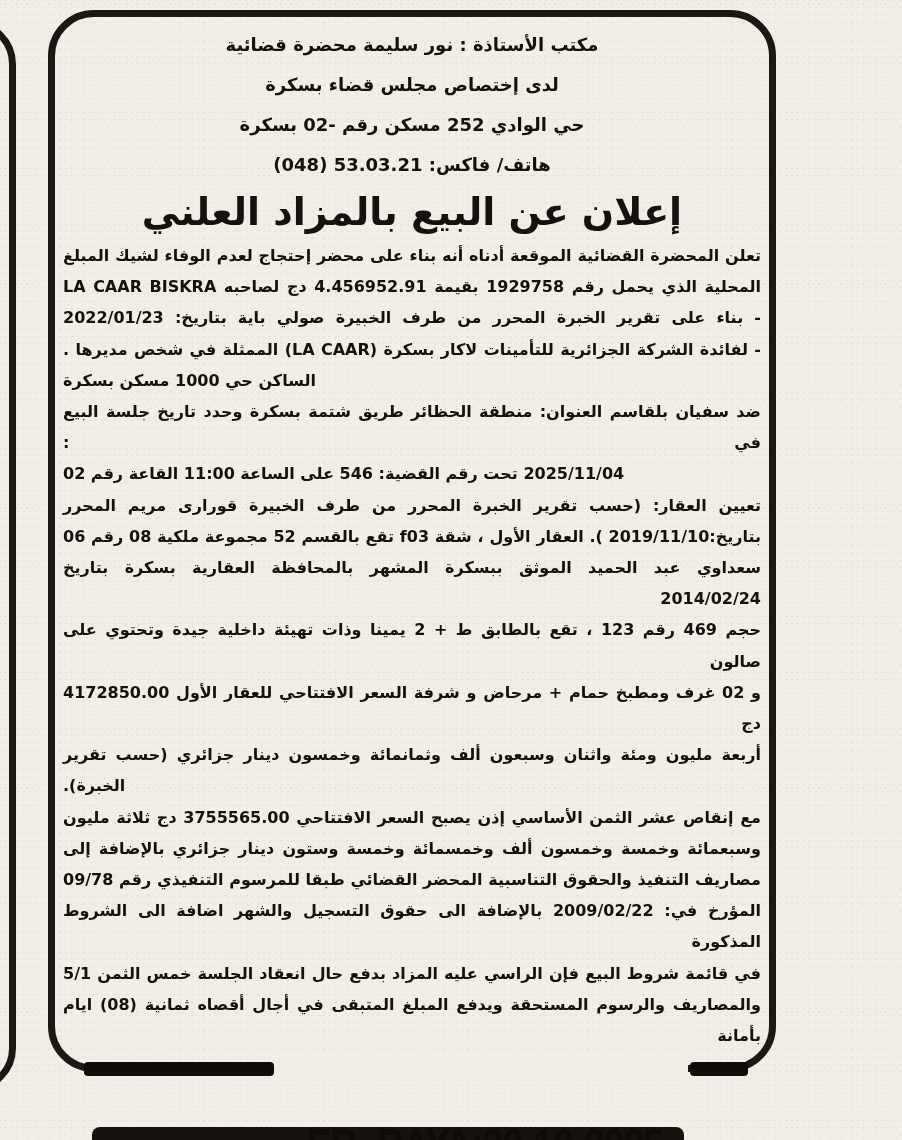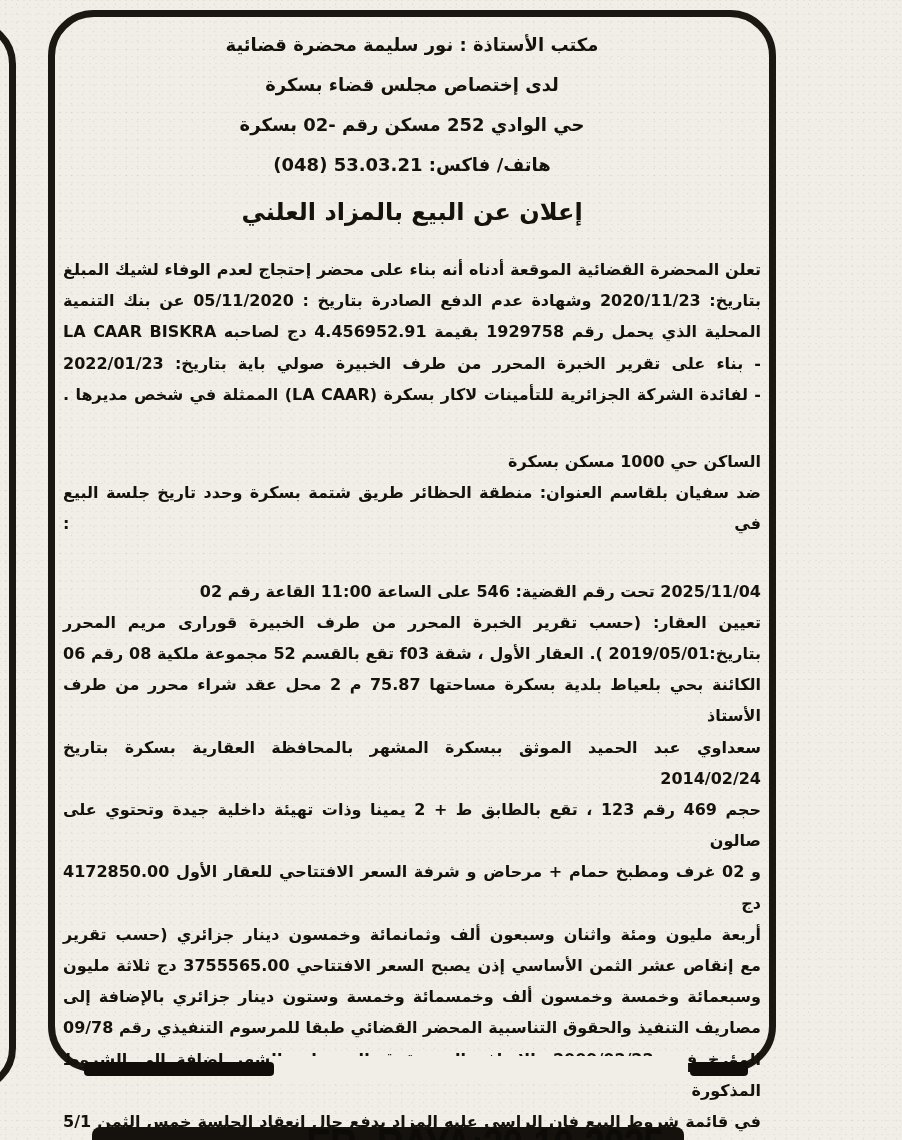--- a/index.html
+++ b/index.html
@@ -25,30 +25,30 @@
   .notice{
     position:absolute;left:48px;top:10px;width:728px;height:1062px;
     box-sizing:border-box;border:7px solid #1b1712;border-radius:46px;
     padding:8px 8px 0 8px;
   }
   .office-header .hline{
     direction:rtl;text-align:center;
     font-size:18px;font-weight:bold;line-height:40px;
   }
   .title{
-    margin:5px 0 20px 0;direction:rtl;text-align:center;
-    font-size:24px;font-weight:bold;line-height:44px;
+    margin:5px 0 6px 0;direction:rtl;text-align:center;
+    font-size:38px;font-weight:bold;line-height:44px;
     letter-spacing:0;
   }
   .body{margin-top:4px;}
   .body .bline{
     direction:rtl;font-size:16px;font-weight:bold;line-height:31.2px;
   }
   .body .bline.fill{text-align:justify;text-align-last:justify;}
-  .body .bline.short{text-align:right;margin-top:36px;}
+  .body .bline.short{text-align:left;}
   
   .bmask{position:absolute;left:272px;top:1056px;width:416px;height:28px;background:#f1eee7;z-index:2;}
   .dash{position:absolute;top:1062px;height:14px;background:#100d0a;border-radius:4px;z-index:3;}
   .dash-l{left:84px;width:190px;}
   .dash-r{left:690px;width:58px;}
   .pub{
     position:absolute;left:265px;top:1116px;width:440px;height:58px;z-index:4;
     display:flex;align-items:center;justify-content:center;
   }
   .pub-inner{
@@ -74,34 +74,33 @@
         <div class="hline" dir="rtl">مكتب الأستاذة : نور سليمة محضرة قضائية</div>
         <div class="hline" dir="rtl">لدى إختصاص مجلس قضاء بسكرة</div>
         <div class="hline" dir="rtl">حي الوادي 252 مسكن رقم -02 بسكرة</div>
         <div class="hline" dir="rtl">هاتف/ فاكس: 53.03.21 (048)</div>
       </div>
 
     <div class="title" dir="rtl" lang="ar">إعلان عن البيع بالمزاد العلني</div>
 
     <div class="body" dir="rtl" lang="ar">
         <div class="bline fill" dir="rtl">تعلن المحضرة القضائية الموقعة أدناه أنه بناء على محضر إحتجاج لعدم الوفاء لشيك المبلغ</div>
-        <div class="bline fill" dir="rtl">بتاريخ: 2020/11/23 وشهادة عدم الدفع الصادرة بتاريخ : 05/11/2020 عن بنك التنمية</div>
         <div class="bline fill" dir="rtl">المحلية الذي يحمل رقم 1929758 بقيمة 4.456952.91 دج لصاحبه LA CAAR BISKRA</div>
         <div class="bline fill" dir="rtl">- بناء على تقرير الخبرة المحرر من طرف الخبيرة صولي باية بتاريخ: 2022/01/23</div>
         <div class="bline fill" dir="rtl">- لفائدة الشركة الجزائرية للتأمينات لاكار بسكرة (LA CAAR) الممثلة في شخص مديرها .</div>
         <div class="bline short" dir="rtl">الساكن حي 1000 مسكن بسكرة</div>
         <div class="bline fill" dir="rtl">ضد سفيان بلقاسم العنوان: منطقة الحظائر طريق شتمة بسكرة وحدد تاريخ جلسة البيع في :</div>
         <div class="bline short" dir="rtl">2025/11/04 تحت رقم القضية: 546 على الساعة 11:00 القاعة رقم 02</div>
         <div class="bline fill" dir="rtl">تعيين العقار: (حسب تقرير الخبرة المحرر من طرف الخبيرة قورارى مريم المحرر</div>
-        <div class="bline fill" dir="rtl">بتاريخ:2019/05/01 ). العقار الأول ، شقة f03 تقع بالقسم 52 مجموعة ملكية 08 رقم 06</div>
-        <div class="bline fill" dir="rtl">الكائنة بحي بلعياط بلدية بسكرة مساحتها 75.87 م 2 محل عقد شراء محرر من طرف الأستاذ</div>
+        <div class="bline fill" dir="rtl">بتاريخ:2019/11/10 ). العقار الأول ، شقة f03 تقع بالقسم 52 مجموعة ملكية 08 رقم 06</div>
         <div class="bline fill" dir="rtl">سعداوي عبد الحميد الموثق ببسكرة المشهر بالمحافظة العقارية بسكرة بتاريخ 2014/02/24</div>
         <div class="bline fill" dir="rtl">حجم 469 رقم 123 ، تقع بالطابق ط + 2 يمينا وذات تهيئة داخلية جيدة وتحتوي على صالون</div>
         <div class="bline fill" dir="rtl">و 02 غرف ومطبخ حمام + مرحاض و شرفة السعر الافتتاحي للعقار الأول 4172850.00 دج</div>
         <div class="bline fill" dir="rtl">أربعة مليون ومئة واثنان وسبعون ألف وثمانمائة وخمسون دينار جزائري (حسب تقرير</div>
+        <div class="bline short" dir="rtl">الخبرة).</div>
         <div class="bline fill" dir="rtl">مع إنقاص عشر الثمن الأساسي إذن يصبح السعر الافتتاحي 3755565.00 دج ثلاثة مليون</div>
         <div class="bline fill" dir="rtl">وسبعمائة وخمسة وخمسون ألف وخمسمائة وخمسة وستون دينار جزائري بالإضافة إلى</div>
         <div class="bline fill" dir="rtl">مصاريف التنفيذ والحقوق التناسبية المحضر القضائي طبقا للمرسوم التنفيذي رقم 09/78</div>
         <div class="bline fill" dir="rtl">المؤرخ في: 2009/02/22 بالإضافة الى حقوق التسجيل والشهر اضافة الى الشروط المذكورة</div>
         <div class="bline fill" dir="rtl">في قائمة شروط البيع فإن الراسي عليه المزاد بدفع حال انعقاد الجلسة خمس الثمن 5/1</div>
         <div class="bline fill" dir="rtl">والمصاريف والرسوم المستحقة ويدفع المبلغ المتبقى في أجال أقصاه ثمانية (08) ايام بأمانة</div>
       </div>
 
   </div>
 

